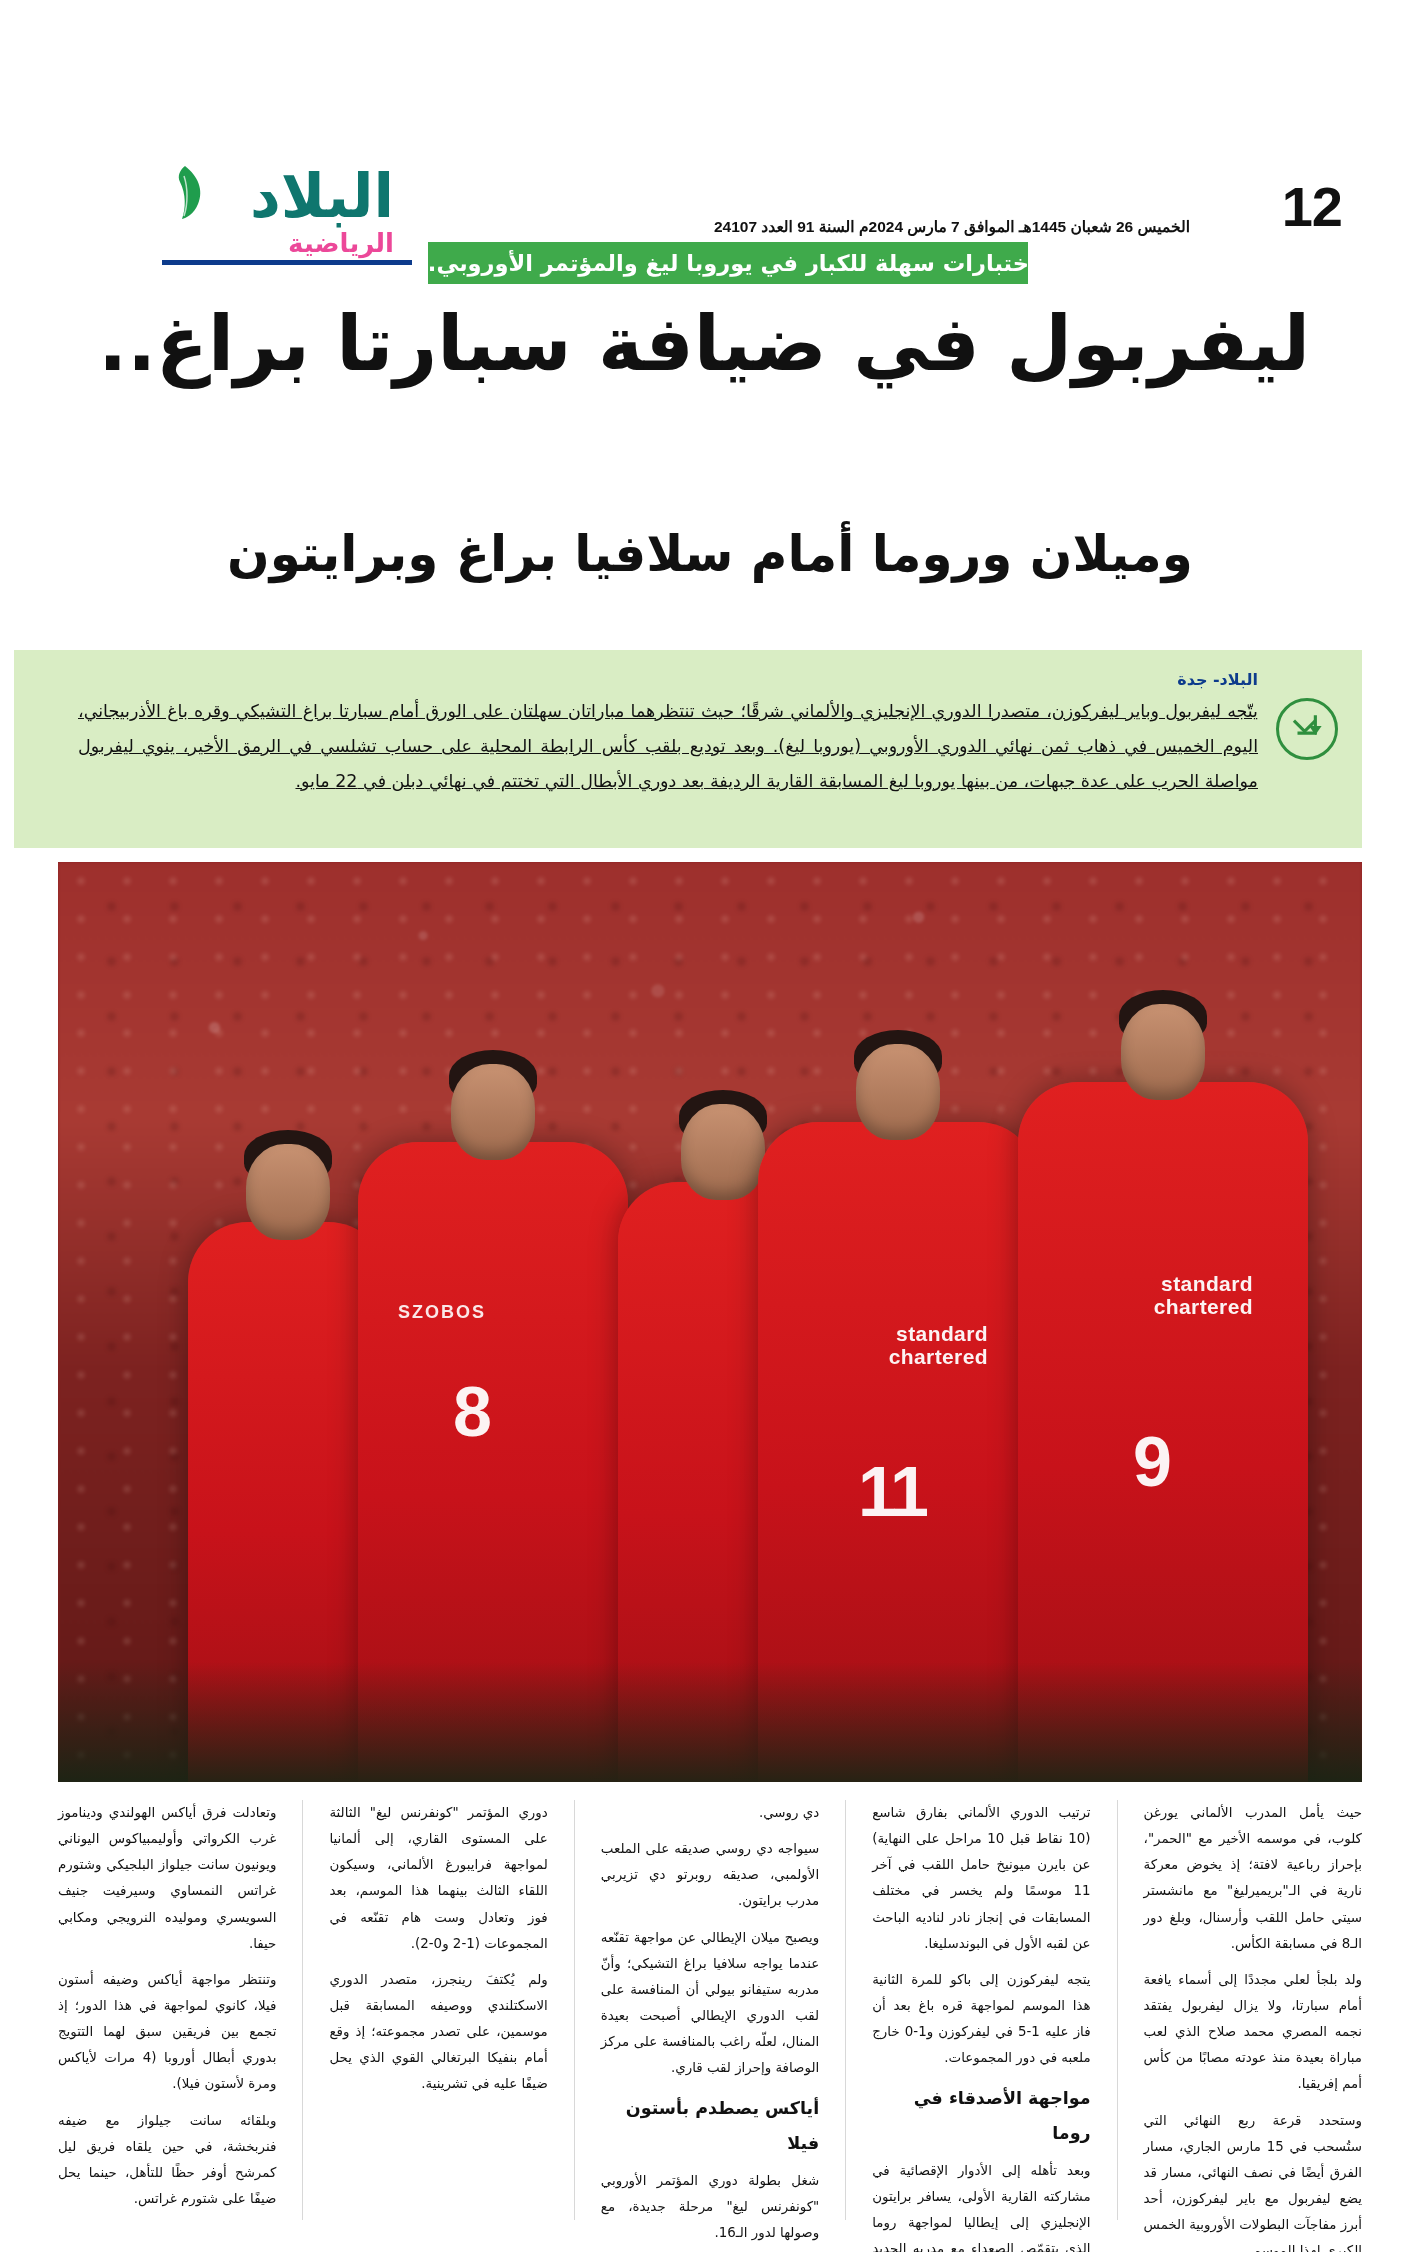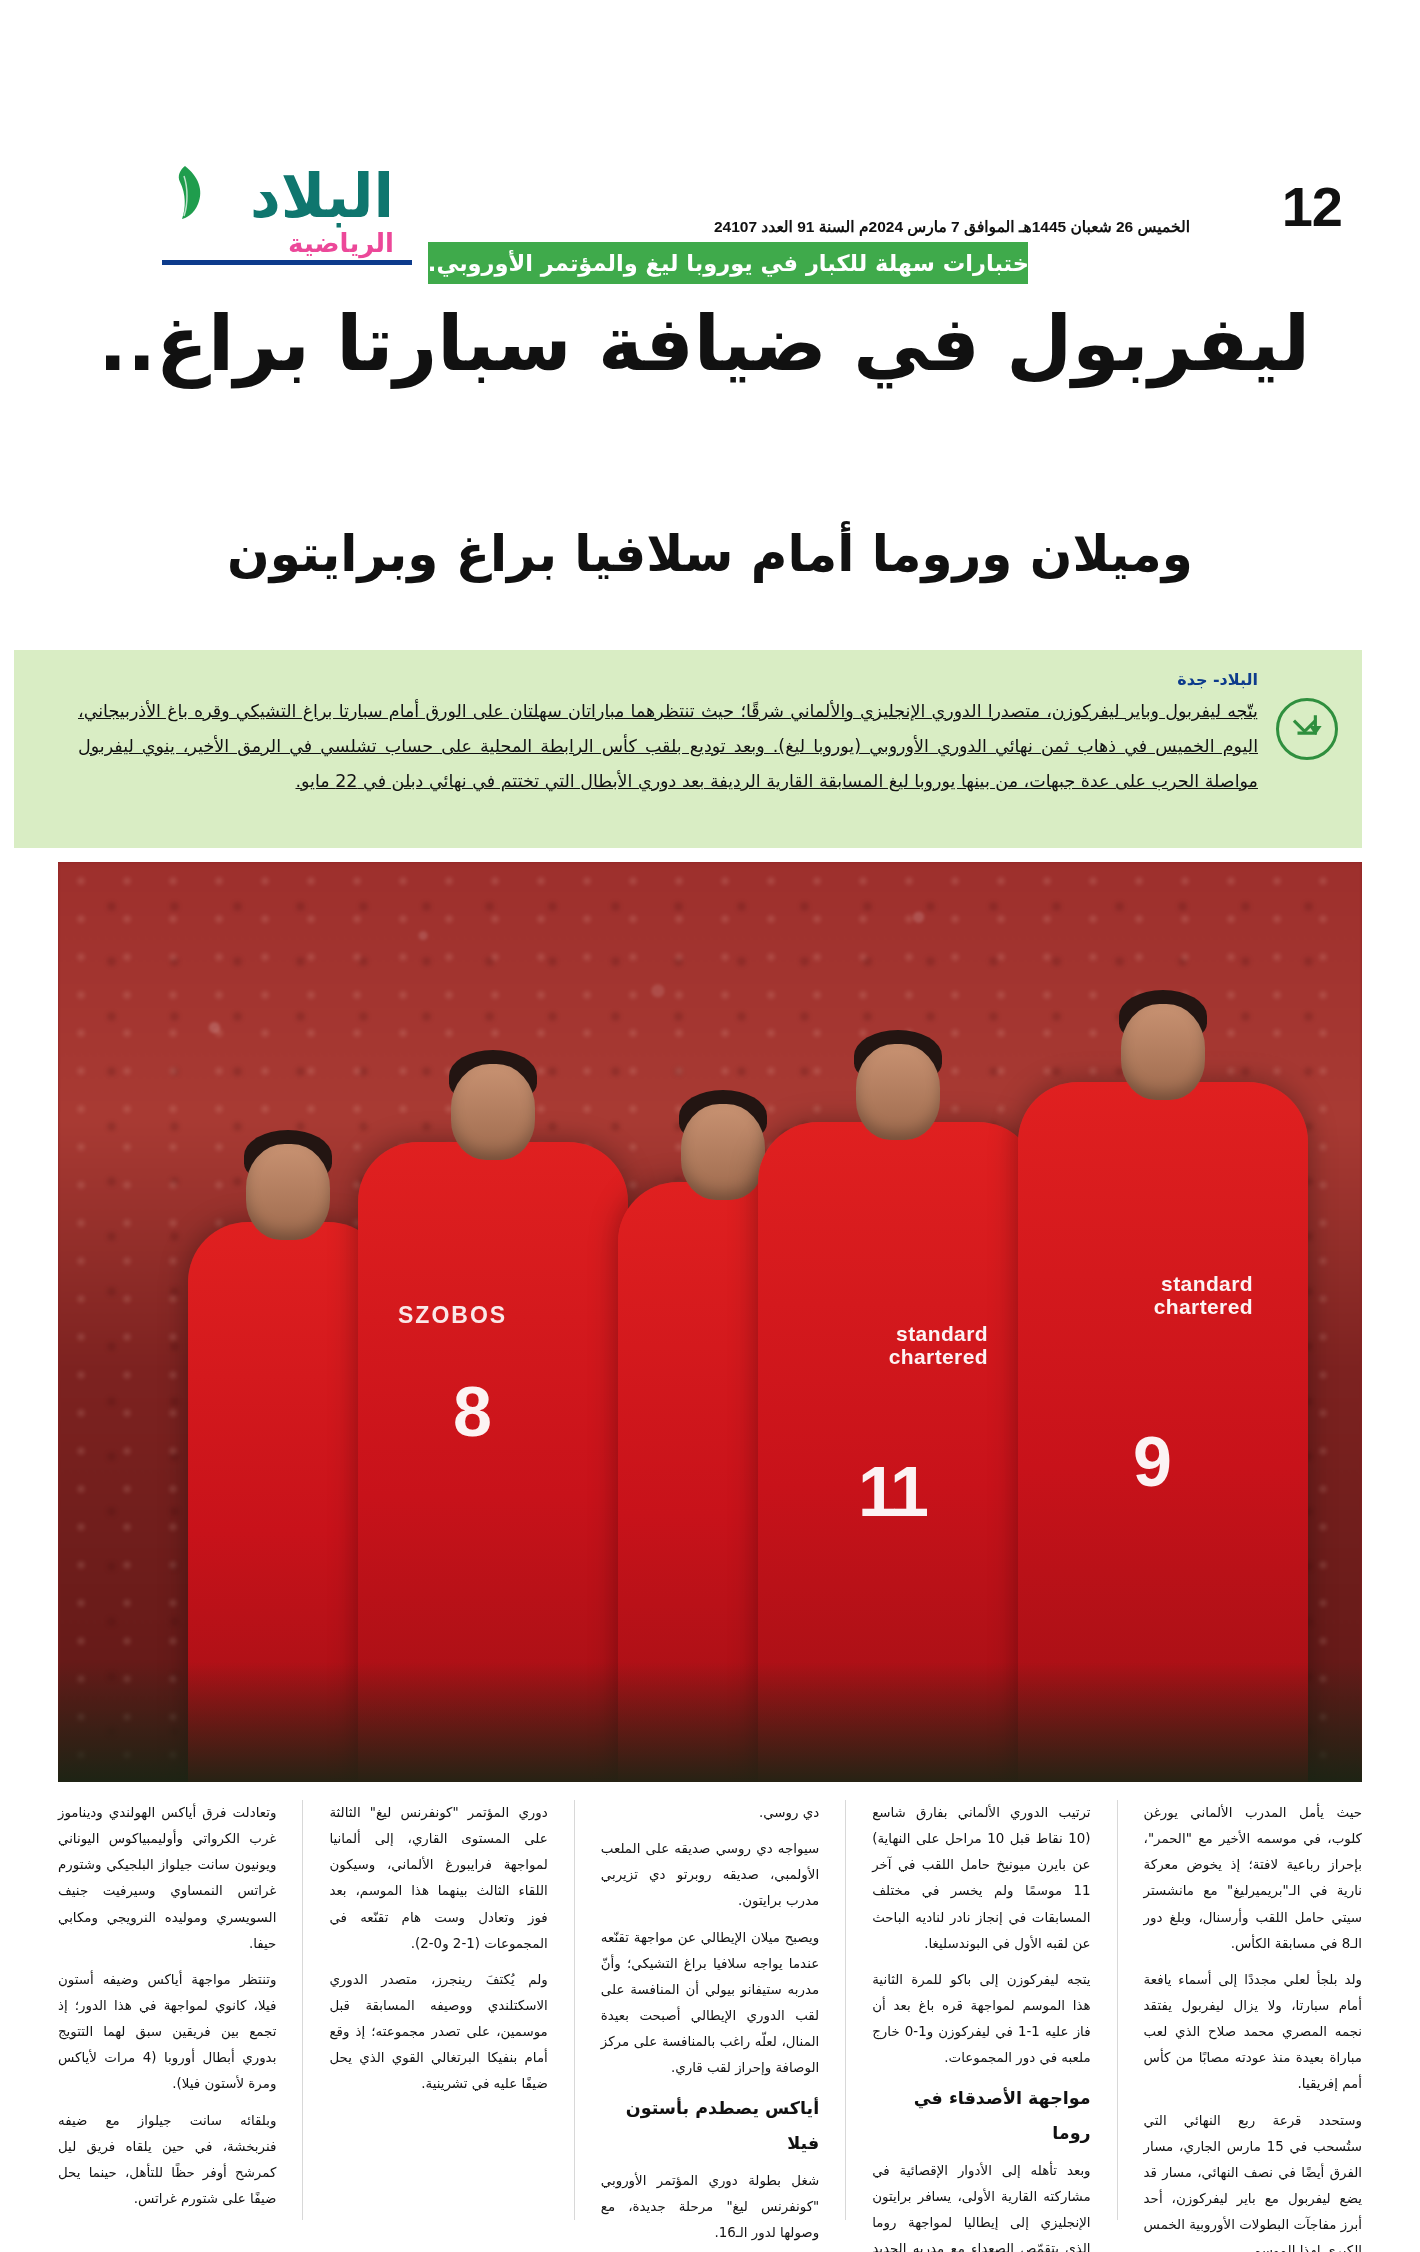--- a/index.html
+++ b/index.html
@@ -274,21 +274,21 @@
     font-size: 21px;
     font-weight: bold;
     line-height: 1.1;
     letter-spacing: 0.4px;
     font-family: "Liberation Sans", sans-serif;
     opacity: 0.95;
   }
   .namestrip {
     position: absolute;
     color: #fff;
-    font-size: 23px;
+    font-size: 18px;
     font-weight: bold;
     letter-spacing: 2px;
     font-family: "Liberation Sans", sans-serif;
     opacity: 0.9;
   }
 
   
   .columns {
     position: absolute;
     top: 1800px;
@@ -409,21 +409,21 @@
       <p>حيث يأمل المدرب الألماني يورغن كلوب، في موسمه الأخير مع "الحمر"، بإحراز رباعية لافتة؛ إذ يخوض معركة نارية في الـ"بريميرليغ" مع مانشستر سيتي حامل اللقب وأرسنال، وبلغ دور الـ8 في مسابقة الكأس.</p>
       <p>ولد بلجأ لعلي مجددًا إلى أسماء يافعة أمام سبارتا، ولا يزال ليفربول يفتقد نجمه المصري محمد صلاح الذي لعب مباراة بعيدة منذ عودته مصابًا من كأس أمم إفريقيا.</p>
       <p>وستحدد قرعة ربع النهائي التي ستُسحب في 15 مارس الجاري، مسار الفرق أيضًا في نصف النهائي، مسار قد يضع ليفربول مع باير ليفركوزن، أحد أبرز مفاجآت البطولات الأوروبية الخمس الكبرى لهذا الموسم.</p>
 
     </div>
 
     <div class="col-divider"></div>
 
     <div class="col">
       <p>ترتيب الدوري الألماني بفارق شاسع (10 نقاط قبل 10 مراحل على النهاية) عن بايرن ميونيخ حامل اللقب في آخر 11 موسمًا ولم يخسر في مختلف المسابقات في إنجاز نادر لناديه الباحث عن لقبه الأول في البوندسليغا.</p>
-      <p>يتجه ليفركوزن إلى باكو للمرة الثانية هذا الموسم لمواجهة قره باغ بعد أن فاز عليه 1-1 في ليفركوزن و1-0 خارج ملعبه في دور المجموعات.</p>
+      <p>يتجه ليفركوزن إلى باكو للمرة الثانية هذا الموسم لمواجهة قره باغ بعد أن فاز عليه 1-5 في ليفركوزن و1-0 خارج ملعبه في دور المجموعات.</p>
       <div class="subhead">مواجهة الأصدقاء في روما</div>
       <p>وبعد تأهله إلى الأدوار الإقصائية في مشاركته القارية الأولى، يسافر برايتون الإنجليزي إلى إيطاليا لمواجهة روما الذي يتقمّص الصعداء مع مدربه الجديد دانييلي</p>
     </div>
 
     <div class="col-divider"></div>
 
     <div class="col">
       <p>دي روسي.</p>
       <p>سيواجه دي روسي صديقه على الملعب الأولمبي، صديقه روبرتو دي تزيربي مدرب برايتون.</p>
       <p>ويصبح ميلان الإيطالي عن مواجهة تقنّعه عندما يواجه سلافيا براغ التشيكي؛ وأنّ مدربه ستيفانو بيولي أن المنافسة على لقب الدوري الإيطالي أصبحت بعيدة المنال، لعلّه راغب بالمنافسة على مركز الوصافة وإحراز لقب قاري.</p>

